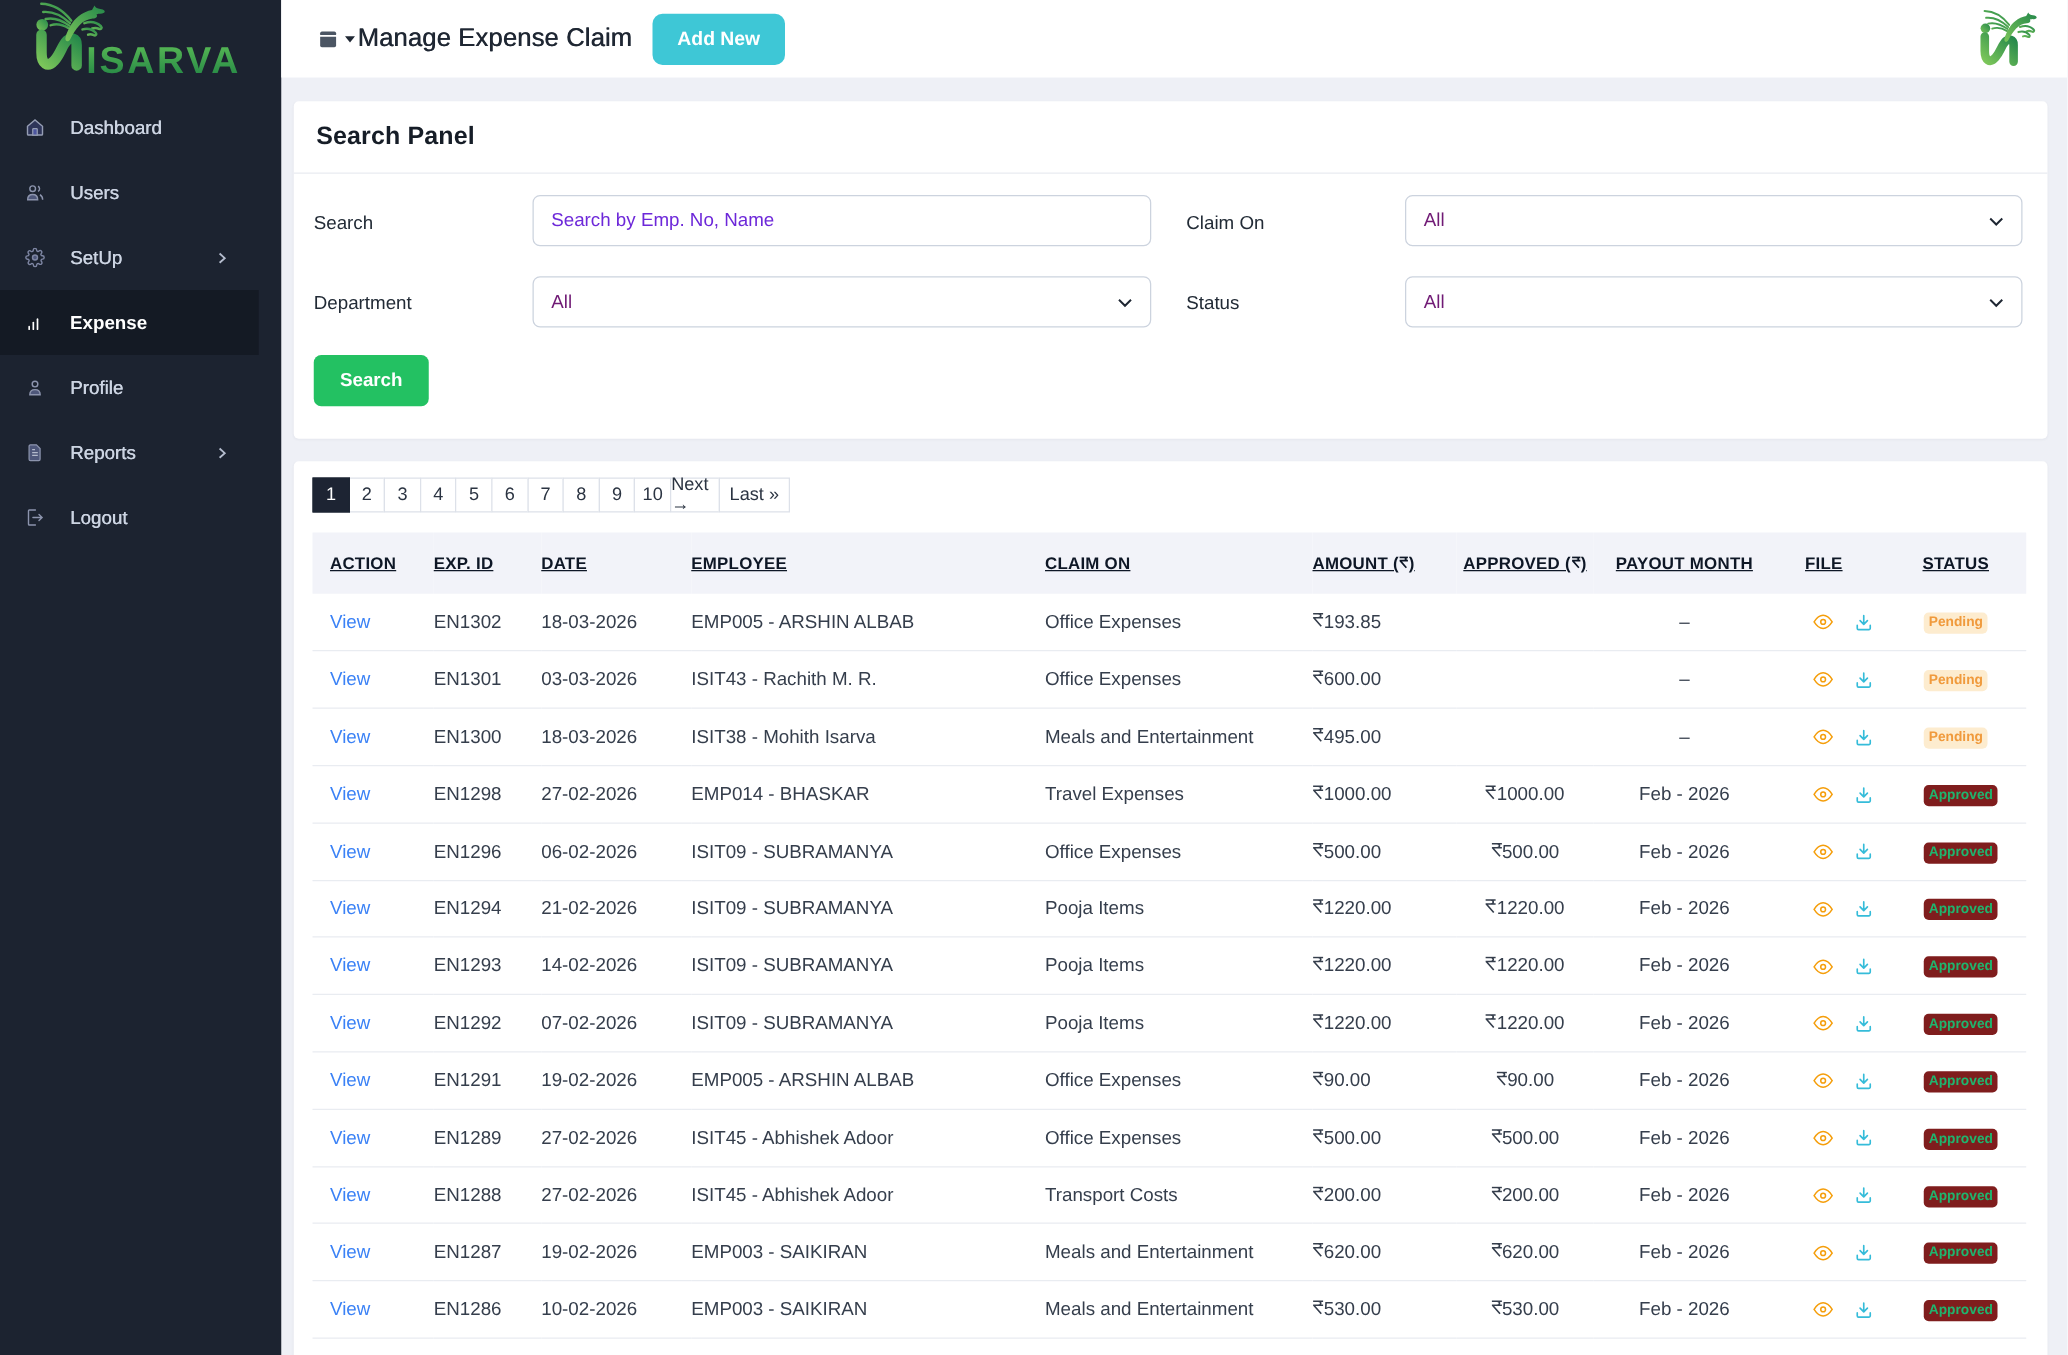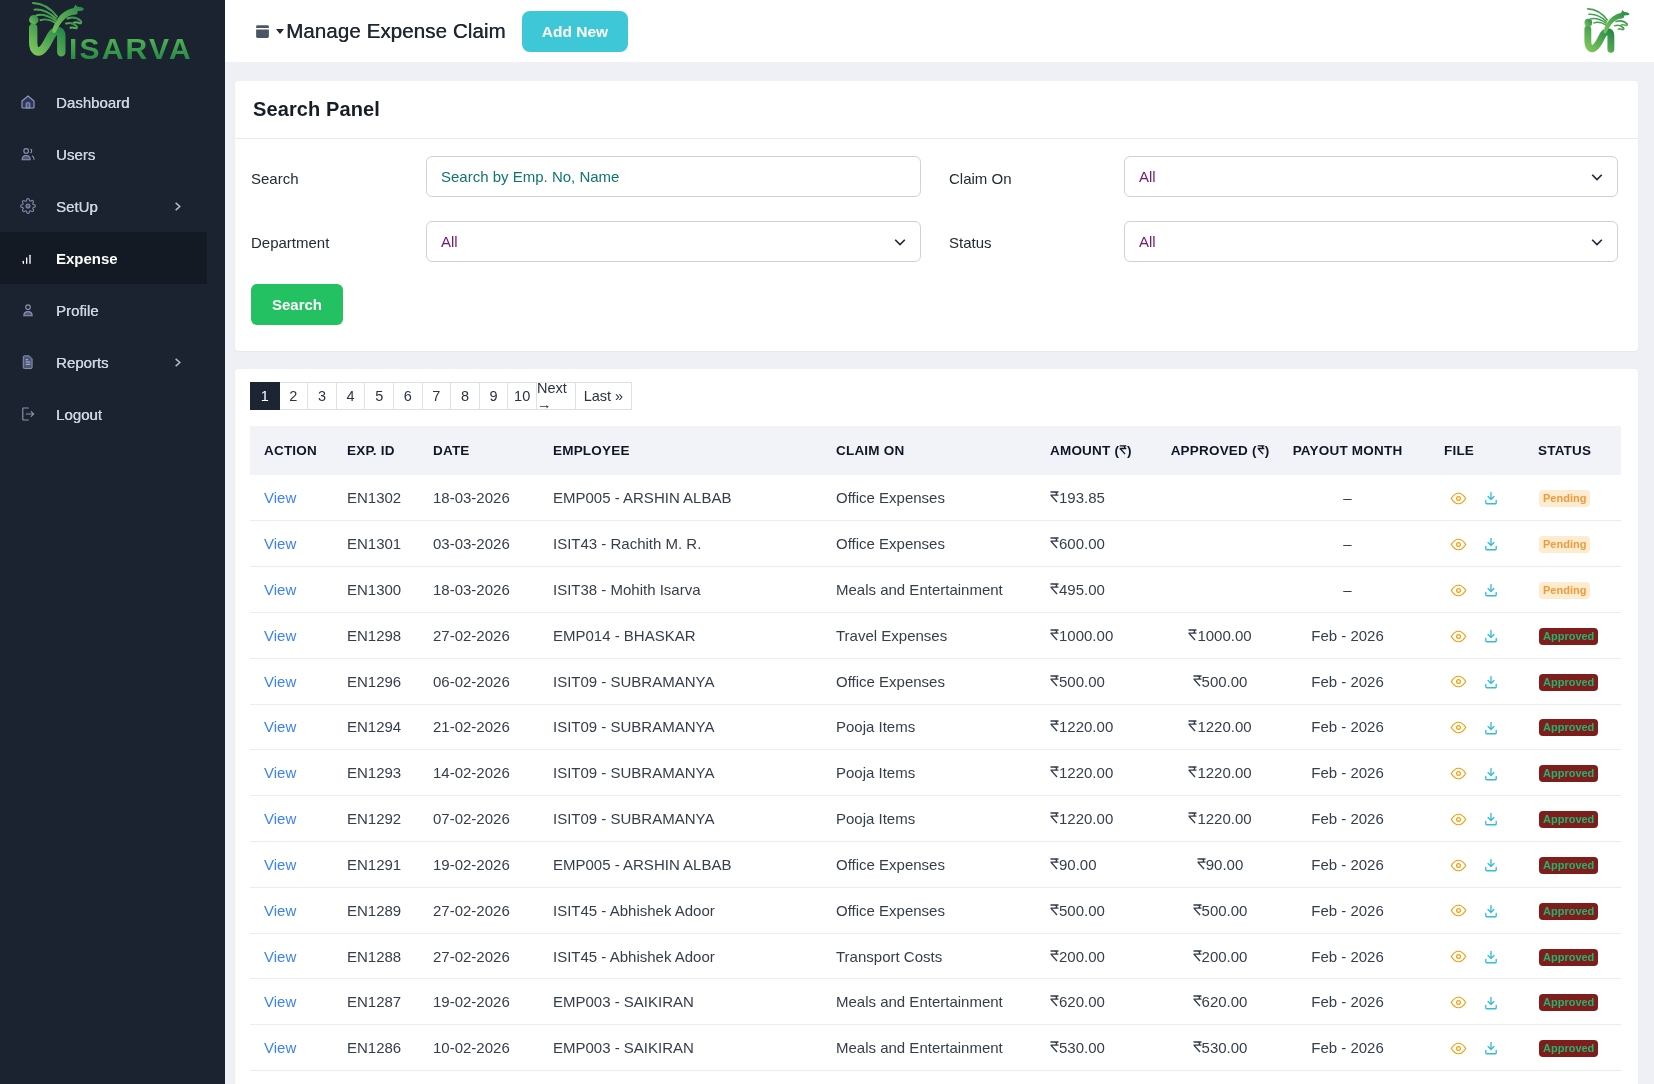--- a/index.html
+++ b/index.html
@@ -22,38 +22,38 @@
 .tb-title { position:absolute; left:61px; top:19px; font-size:20.5px; color:#1f2733; letter-spacing:0.1px; text-shadow:0.4px 0 0 #1f2733; }
 .btn-addnew { position:absolute; left:297px; top:11px; width:106px; height:41px; background:#3ec7d6; border-radius:8px; color:#fff; font-size:15.5px; font-weight:700; display:flex; align-items:center; justify-content:center; }
 .tb-logo { position:absolute; left:1355px; top:0; }
 
 
 .card1 { position:absolute; left:235px; top:81px; width:1403px; height:270px; background:#fff; border-radius:4px; box-shadow:0 1px 2px rgba(16,24,40,.04); }
 .card1 h2 { font-size:20px; font-weight:700; color:#161d27; padding:17px 0 0 18px; letter-spacing:0.1px; }
 .hd-line { position:absolute; left:0; right:0; top:57px; border-top:1px solid #e9ebf1; }
 .lbl { position:absolute; font-size:15px; color:#222b36; }
 .inp { position:absolute; height:41px; border:1px solid #ccd3de; border-radius:6px; background:#fff; }
-.inp .ph { position:absolute; left:14px; top:11px; font-size:15px; color:#0f766e; }
+.inp .ph { position:absolute; left:14px; top:11px; font-size:15px; color:#6d28d9; }
 .inp .val { position:absolute; left:14px; top:11px; font-size:15px; color:#701a75; }
 .inp .sel-chev { position:absolute; right:13px; top:13px; }
 .btn-search { position:absolute; left:16px; top:203px; width:92px; height:41px; background:#23c162; border-radius:6px; color:#fff; font-size:15px; font-weight:700; display:flex; align-items:center; justify-content:center; }
 
 .card2 { position:absolute; left:235px; top:369px; width:1403px; height:760px; background:#fff; border-radius:4px 4px 0 0; box-shadow:0 1px 2px rgba(16,24,40,.04); }
 
 
 .pager { position:absolute; left:15px; top:13px; display:flex; }
 .pg { height:28px; border:1px solid #dde1e9; background:#fff; color:#2b3442; font-size:14.5px; display:flex; align-items:center; justify-content:center; margin-left:-1px; }
 .pg.num { width:29.6px; }
 .pg.first { margin-left:0; }
 .pg.active { background:#1d2433; color:#fff; border-color:#1d2433; position:relative; z-index:2; }
 .pg.nxt { width:40px; } .pg.lst { width:57px; }
 
 
 table { position:absolute; left:15px; top:57px; width:1371px; border-collapse:collapse; table-layout:fixed; }
-thead th { background:#f2f3f9; height:49px; font-size:13.5px; color:#0e1726; text-align:left; font-weight:700; letter-spacing:0.2px; padding:0; }
+thead th { background:#f2f3f9; height:49px; font-size:13.5px; color:#0e1726; text-align:left; font-weight:700; letter-spacing:0.2px; padding:0;text-decoration:underline; }
 tbody td { height:45.82px; font-size:15px; color:#353e4c; padding:0; }
 tbody tr + tr td { border-top:1px solid #e9ecf1; } tbody tr:last-child td { border-bottom:1px solid #e9ecf1; }
 td.c1, th.c1 { padding-left:14px; }
 .link { color:#3b82f6; }
 th.r, td.r { text-align:center; }
 .badge { display:inline-block; border-radius:4px; font-size:11px; line-height:13px; font-weight:700; padding:2px 4px; }
 .badge.pend { color:#f09a3c; background:#fdeccf; }
 .badge.appr { color:#1fb56e; background:#7f1d1d; }
 .ico { display:inline-block; vertical-align:middle; }
 .rup { display:inline-block; }

